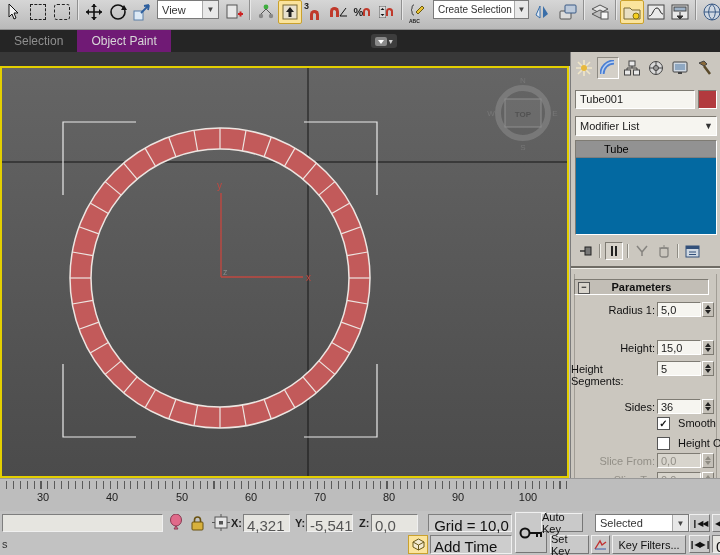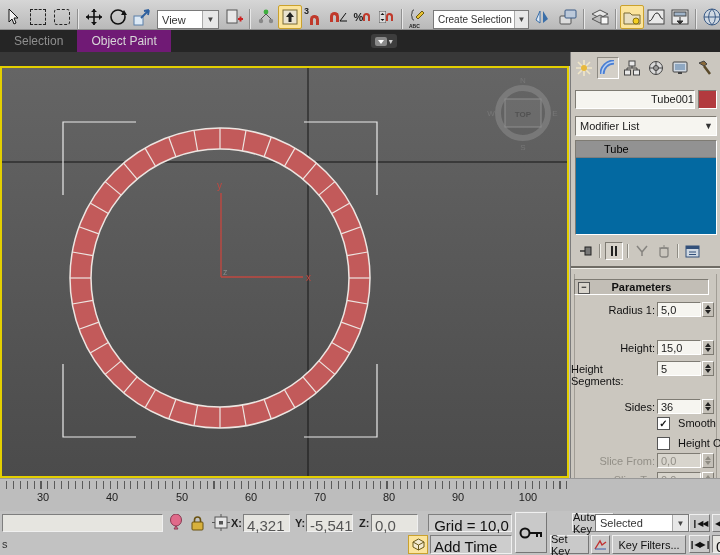--- a/index.html
+++ b/index.html
@@ -2,21 +2,21 @@
 <html><head>
 <meta charset="utf-8">
 <style>
   html,body{margin:0;padding:0;}
   body{width:720px;height:555px;position:relative;overflow:hidden;
        font-family:"Liberation Sans",sans-serif;font-size:11px;color:#1a1a1a;
        background:#c2c2c2;}
   
   #toolbar{position:absolute;left:0;top:0;width:720px;height:30px;
     background:linear-gradient(#d6d6d6,#b9b9b9);border-bottom:1px solid #8f8f8f;
-    display:flex;align-items:flex-end;padding-left:2px;box-sizing:border-box;}
+    display:flex;align-items:flex-start;padding-left:2px;box-sizing:border-box;}
   .tbtn{width:24px;height:24px;display:flex;align-items:center;justify-content:center;flex:0 0 auto;position:relative;}
   .tsep{width:1px;height:20px;background:#909090;border-right:1px solid #e8e8e8;margin:0 3px;flex:0 0 auto;}
   .tbtn.hl{background:#fbe49c;border:1px solid #caa12d;border-radius:2px;box-sizing:border-box;}
   .combo{height:19px;background:#fff;border:1px solid #7a7a7a;display:flex;align-items:center;
     font-size:11px;color:#333;padding-left:4px;box-sizing:border-box;flex:0 0 auto;margin:0 3px;}
   .combo .carat{margin-left:auto;width:15px;height:100%;border-left:1px solid #aaa;
     display:flex;align-items:center;justify-content:center;font-size:8px;color:#444;background:#e8e8e8;}
   .combo .txt{white-space:nowrap;overflow:hidden;}
   .dash{width:14px;height:14px;border:1px dashed #222;}
   .dash.round{border-radius:3px;}
@@ -35,21 +35,21 @@
   
   #viewport{position:absolute;left:0;top:66px;width:569px;height:412px;box-sizing:border-box;
     border:2px solid #e3cf00;background:linear-gradient(#656565,#4b4b4b);overflow:hidden;}
   #vp-svg{position:absolute;left:0;top:0;}
   
   #rpanel{position:absolute;left:570px;top:52px;width:150px;height:459px;background:#cbc7bf;
     border-left:1px solid #7c7c7c;box-sizing:border-box;overflow:hidden;}
   #cp-tabs{position:absolute;left:2px;top:5px;width:146px;height:24px;display:flex;gap:2px;}
   .cptab{width:22px;height:22px;display:flex;align-items:center;justify-content:center;border:1px solid transparent;box-sizing:border-box;}
   .cptab.active{border-color:#8d8a82 #fff #fff #8d8a82;background:#d4d0c8;}
-  .inset{background:#f6f5f0;border:1px solid;border-color:#7e7b73 #fff #fff #7e7b73;box-sizing:border-box;text-align:right;}
+  .inset{background:#f6f5f0;border:1px solid;border-color:#7e7b73 #fff #fff #7e7b73;box-sizing:border-box;}
   #obj-name{position:absolute;left:4px;top:38px;width:120px;height:19px;padding:2px 0 0 4px;font-size:11px;}
   #obj-color{position:absolute;left:127px;top:38px;width:19px;height:19px;background:#b23a3e;
     border:1px solid;border-color:#7e7b73 #fff #fff #7e7b73;box-sizing:border-box;}
   #mod-list{position:absolute;left:4px;top:64px;width:142px;height:20px;display:flex;align-items:center;padding-left:4px;}
   #mod-list .carat{margin-left:auto;margin-right:3px;font-size:9px;color:#333;}
   #mod-stack{position:absolute;left:4px;top:88px;width:142px;height:95px;background:#0369a1;
     border:1px solid;border-color:#7e7b73 #fff #fff #7e7b73;box-sizing:border-box;}
   .stackrow{height:16px;background:#929292;color:#000;display:flex;align-items:center;
     padding-left:28px;font-size:11px;border-bottom:1px solid #7d7d7d;}
   #stack-tools{position:absolute;left:2px;top:187px;width:146px;height:24px;display:flex;align-items:center;gap:4px;padding-left:4px;}
@@ -528,21 +528,21 @@
   <span class="slabel" style="left:359px;top:6px">Z:</span>
   <div class="sfield" style="left:371px;top:3px;width:47px;height:18px"><span>0,0</span></div>
   <div class="sfield" style="left:428px;top:3px;width:84px;height:18px;color:#111;text-align:center;background:#cdcdcd"><span>Grid = 10,0</span></div>
 
   <div class="btn3d" style="left:515px;top:1px;width:32px;height:41px">
     <svg width="24" height="14">
         <circle cx="6" cy="7" r="4.5" fill="none" stroke="#111" stroke-width="2"></circle>
         <path d="M10,7 H23 M18,7 v4 M22,7 v4" stroke="#111" stroke-width="2"></path>
       </svg>
     </div>
-  <div class="btn3d" style="left:572px;top:2px;width:42px;height:19px">
+  <div class="btn3d" style="left:541px;top:2px;width:42px;height:19px">
       <span>Auto Key</span>
     </div>
   <div class="combo" id="sel-combo">
     <span class="txt">Selected</span>
     <span class="carat">▼</span>
     </div>
   <div class="btn3d" style="left:689px;top:3px;width:21px;height:18px;font-size:8px;letter-spacing:-1px">
       <span>❙◀◀</span>
     </div>
   <div class="btn3d" style="left:712px;top:3px;width:12px;height:18px;font-size:8px">

